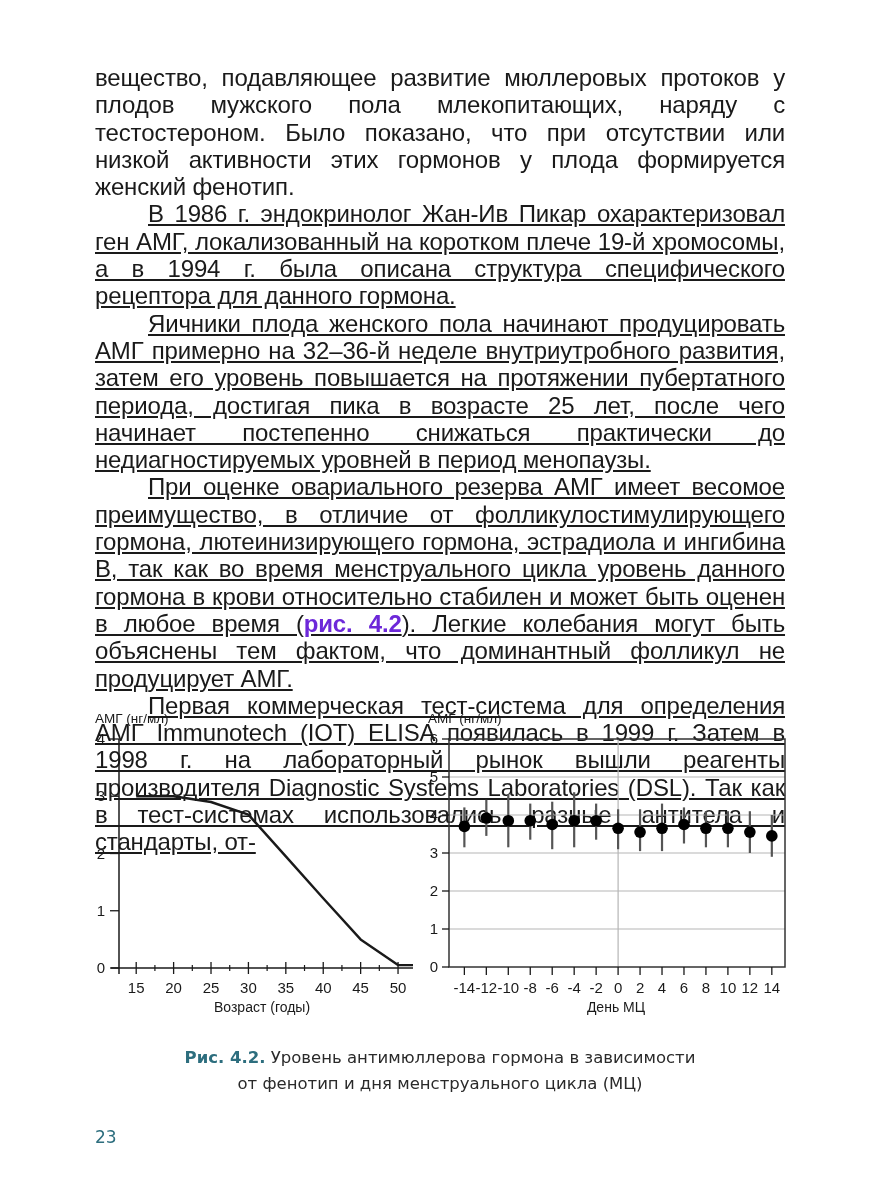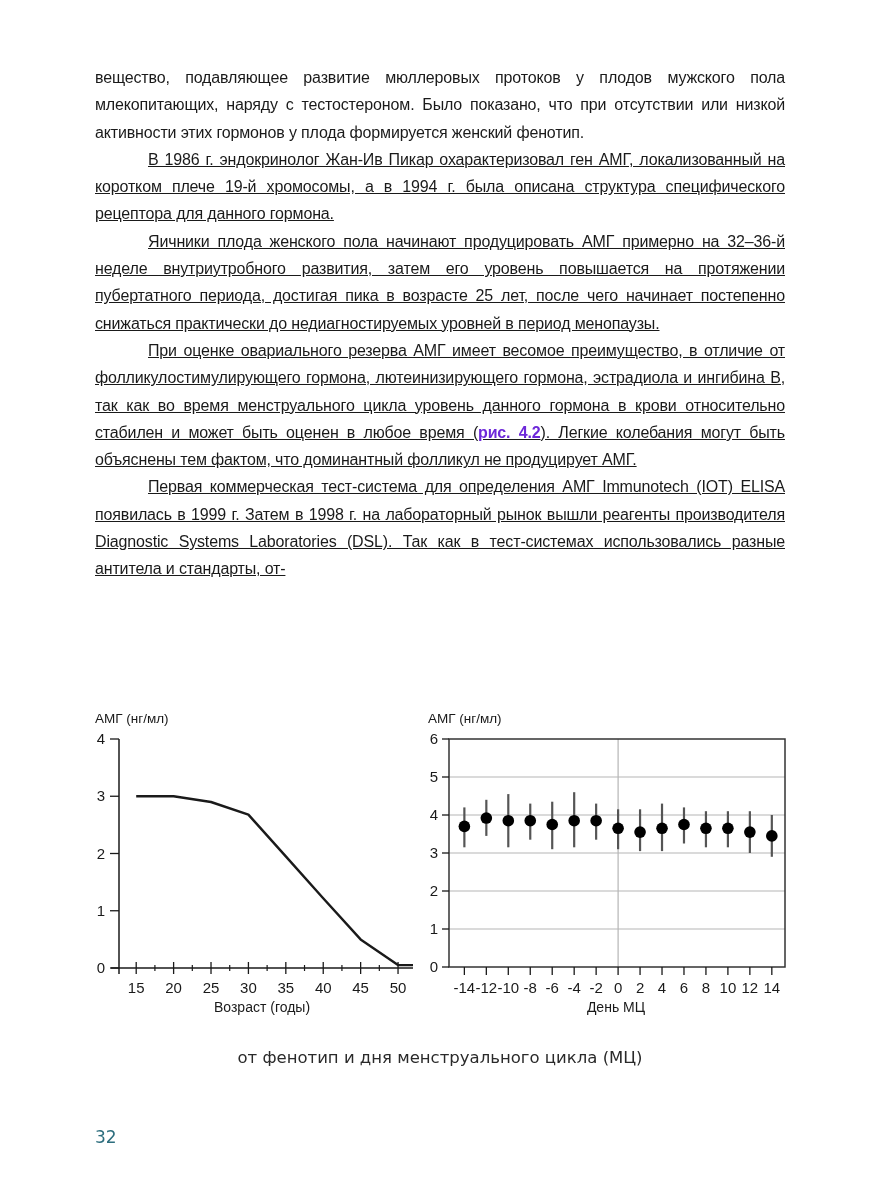--- a/index.html
+++ b/index.html
@@ -1,20 +1,20 @@
 <!DOCTYPE html>
 <html><head>
 <meta charset="utf-8">
 <style>
   html, body { margin: 0; padding: 0; background: #ffffff; }
   body { width: 880px; height: 1200px; position: relative; overflow: hidden; color: #1a1a1a; }
   .text-block {
     position: absolute; left: 95px; width: 690px; top: 64px;
     font-family: "Liberation Sans Narrow", "Liberation Sans", sans-serif;
-    font-size: 16px; line-height: 27.3px; text-align: justify; letter-spacing: -0.15px;
+    font-size: 24px; line-height: 27.3px; text-align: justify; letter-spacing: -0.15px;
   }
   .text-block p { margin: 0; text-indent: 0; }
   .text-block p.indent { text-indent: 53px; text-decoration: underline; }
   .ref { color: #6d28d9; font-weight: bold; }
   .fig { position: absolute; left: 0; top: 700px; width: 880px; height: 340px; }
   .fig svg { position: absolute; left: 0; top: 0; }
   .chart-text { font-family: "Liberation Sans", sans-serif; fill: #1a1a1a; }
   .caption {
     position: absolute; left: 90px; width: 700px; top: 1045px;
     text-align: center; font-family: "DejaVu Sans", sans-serif; font-size: 16.5px; line-height: 26px;
@@ -159,16 +159,17 @@
       <line x1="749.8627450980391" y1="153" x2="749.8627450980391" y2="111.20000000000002" stroke="#555" stroke-width="2.2"></line>
       <circle cx="749.8627450980391" cy="132.1" r="5.8" fill="#000"></circle>
       <line x1="771.8235294117646" y1="156.8" x2="771.8235294117646" y2="115" stroke="#555" stroke-width="2.2"></line>
       <circle cx="771.8235294117646" cy="135.89999999999998" r="5.8" fill="#000"></circle>
       <text x="428" y="23" font-size="13.5" text-anchor="start" class="chart-text">АМГ (нг/мл)</text>
       <text x="616" y="312" font-size="14" text-anchor="middle" class="chart-text">День МЦ</text>
     </svg>
 </div>
 
 <div class="caption">
+  <div><span class="cap-label">Рис. 4.2.</span><span> Уровень антимюллерова гормона в зависимости</span></div>
   <div>от фенотип и дня менструального цикла (МЦ)</div>
 </div>
 
-<div class="page-number">32</div>
+<div class="page-number">23</div>
 
 </body></html>

